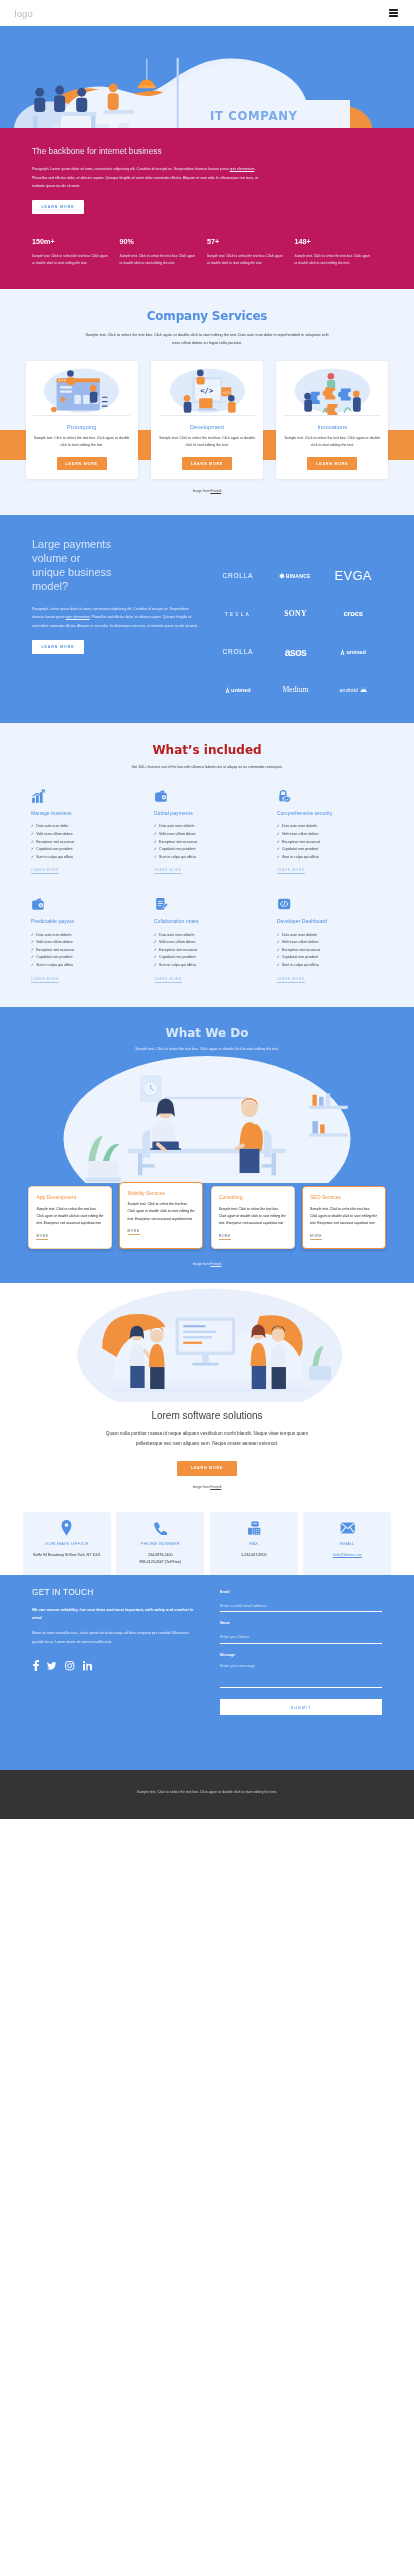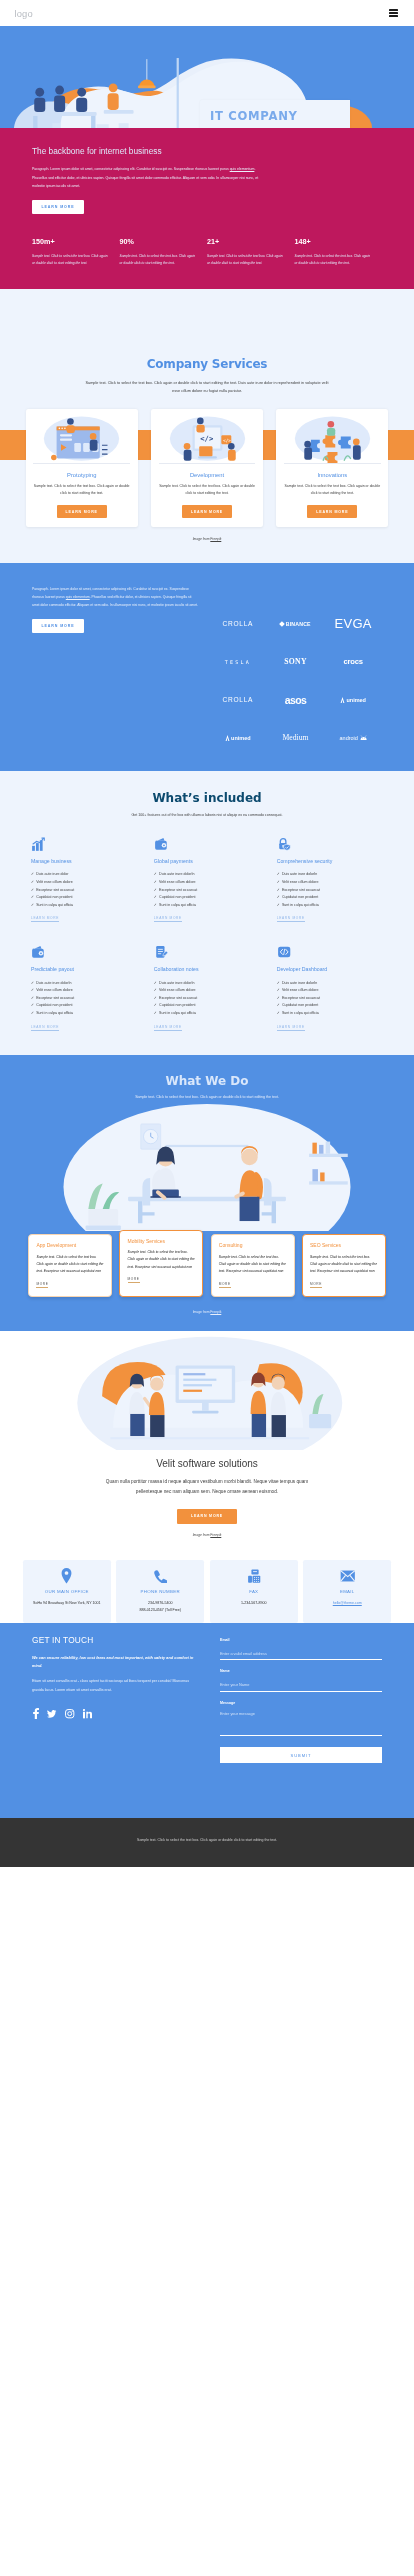--- a/index.html
+++ b/index.html
@@ -58,21 +58,21 @@
   .backbone .btn-white { margin-top: 9.4px; }
   .stats { display: flex; gap: 0; margin-top: 22.7px; align-items: flex-end; }
   .stat { flex: 1; padding-right: 11px; }
   .stat .num { font-size: 7.2px; color: #fff; font-weight: 700; margin-bottom: 7.2px; }
   .stat .desc { font-size: 3.3px; font-style: italic; line-height: 2.1; color: #e3ecfb; }
 
   
   .services { background: #eef4fd; padding: 20px 0 22px; position: relative; }
   .services h2 {
     text-align: center; font-size: 12px; color: #5290e3; font-weight: 700;
-    font-family: "DejaVu Sans", sans-serif; letter-spacing: -0.2px; margin-top: 48px;
+    font-family: "DejaVu Sans", sans-serif; letter-spacing: -0.2px;
   }
   .services .sub {
     text-align: center; font-size: 3.8px; line-height: 2.15; color: #3c3c3c;
     max-width: 243px; margin: 7.7px auto 0;
   }
   .orange-band {
     position: absolute; left: 0; right: 0; top: 141px; height: 30px;
     background: #f2913d; z-index: 0;
   }
   .svc-row { display: flex; gap: 13.3px; justify-content: center; margin-top: 14.4px; position: relative; z-index: 2; }
@@ -104,21 +104,21 @@
   .brand.crocs { font-size: 7.7px; font-weight: 700; letter-spacing: -0.2px; }
   .brand.asos { font-size: 10.5px; font-weight: 700; letter-spacing: -0.6px; }
   .brand.unimed { font-size: 5.5px; font-weight: 700; }
   .brand.medium { font-size: 7.7px; font-family: "Liberation Serif", serif; }
   .brand.android { font-size: 5.5px; }
   .brand .diamond { display:inline-block; width:3.9px; height:3.9px; background:#fff; transform: rotate(45deg); margin-right:1.7px; }
 
   
   .included { background: #eef4fd; padding: 20px 31px 24px; }
   .included h2 {
-    text-align: center; font-size: 12px; color: #0c4a6e; font-weight: 700;
+    text-align: center; font-size: 12px; color: #b91c1c; font-weight: 700;
     font-family: "DejaVu Sans", sans-serif;
   }
   .included .sub { text-align: center; font-size: 3.6px; color: #3c3c3c; margin-top: 8.3px; }
   .feat-grid { display: grid; grid-template-columns: repeat(3, 1fr); gap: 23px 16.6px; margin-top: 20px; }
   .feat-icon { width: 14.4px; height: 14.4px; color: #5290e3; margin-bottom: 6.6px; }
   .feat h3 { font-size: 5.2px; color: #5290e3; font-weight: 400; margin-bottom: 7.2px; }
   .feat ul { list-style: none; }
   .feat li { font-size: 3.6px; color: #3c3c3c; line-height: 2.1; }
   .feat li .ck { color: #3c3c3c; margin-right: 2.2px; }
   .feat .more {
@@ -267,21 +267,21 @@
     <div class="stats">
       <div class="stat">
         <div class="num">150m+</div>
         <div class="desc">Sample text. Click to select the text box. Click again or double click to start editing the text.</div>
       </div>
       <div class="stat">
         <div class="num">90%</div>
         <div class="desc">Sample text. Click to select the text box. Click again or double click to start editing the text.</div>
       </div>
       <div class="stat">
-        <div class="num">21+</div>
+        <div class="num">57+</div>
         <div class="desc">Sample text. Click to select the text box. Click again or double click to start editing the text.</div>
       </div>
       <div class="stat">
         <div class="num">148+</div>
         <div class="desc">Sample text. Click to select the text box. Click again or double click to start editing the text.</div>
       </div>
     </div>
   </div>
 
   <div class="services">
@@ -367,20 +367,26 @@
       </div>
     </div>
 
     <div class="svc-credit">
       <span>Image from </span><u>Freepik</u>
     </div>
   </div>
 
   <div class="payments">
     <div class="pay-left">
+      <h2>
+        <span>Large payments</span><br>
+        <span>volume or</span><br>
+        <span>unique business</span><br>
+        <span>model?</span>
+      </h2>
       <p><span>Paragraph. Lorem ipsum dolor sit amet, consectetur adipiscing elit. Curabitur id suscipit ex. Suspendisse rhoncus laoreet purus </span><u>quis elementum</u><span>. Phasellus sed efficitur dolor, et ultricies sapien. Quisque fringilla sit amet dolor commodo efficitur. Aliquam et sem odio. In ullamcorper nisi nunc, et molestie ipsum iaculis sit amet.</span></p>
       <button class="btn btn-white">LEARN MORE</button>
     </div>
     <div class="pay-right">
       <div class="brand-grid">
         <div class="brand crolla">CROLLA</div>
         <div class="brand binance">
             <span class="diamond"></span>
             <span>BINANCE</span>
           </div>
@@ -661,21 +667,21 @@
         <circle cx="504" cy="94" r="12" fill="#f2d2b6"></circle>
         <path d="M492,90 a12,12 0 0 1 24,0 l0,-3 a12,10 0 0 0 -24,0 z" fill="#2e3f63"></path>
         <path d="M490,152 q0,-42 14,-42 q14,0 14,42 z" fill="#e8eef8"></path>
         <rect x="492" y="152" width="26" height="40" fill="#2e3f63"></rect>
 
         <path d="M566,150 q4,-34 20,-36 q-8,18 -10,36 z" fill="#9fd4b8"></path>
         <rect x="560" y="150" width="40" height="26" rx="3" fill="#cfe0f7"></rect>
         <rect x="200" y="192" width="360" height="4" fill="#dfeafb"></rect>
       </svg>
     </div>
-    <h2>Velit software solutions</h2>
+    <h2>Lorem software solutions</h2>
     <p>Quam nulla porttitor massa id neque aliquam vestibulum morbi blandit. Neque vitae tempus quam pellentesque nec nam aliquam sem. Neque ornare aenean euismod.</p>
     <button class="btn btn-orange">LEARN MORE</button>
     <div class="credit">
       <span>Image from </span><u>Freepik</u>
     </div>
   </div>
 
   <div class="contactwrap">
     <div class="blue-bg"></div>
     <div class="contact-cards">

